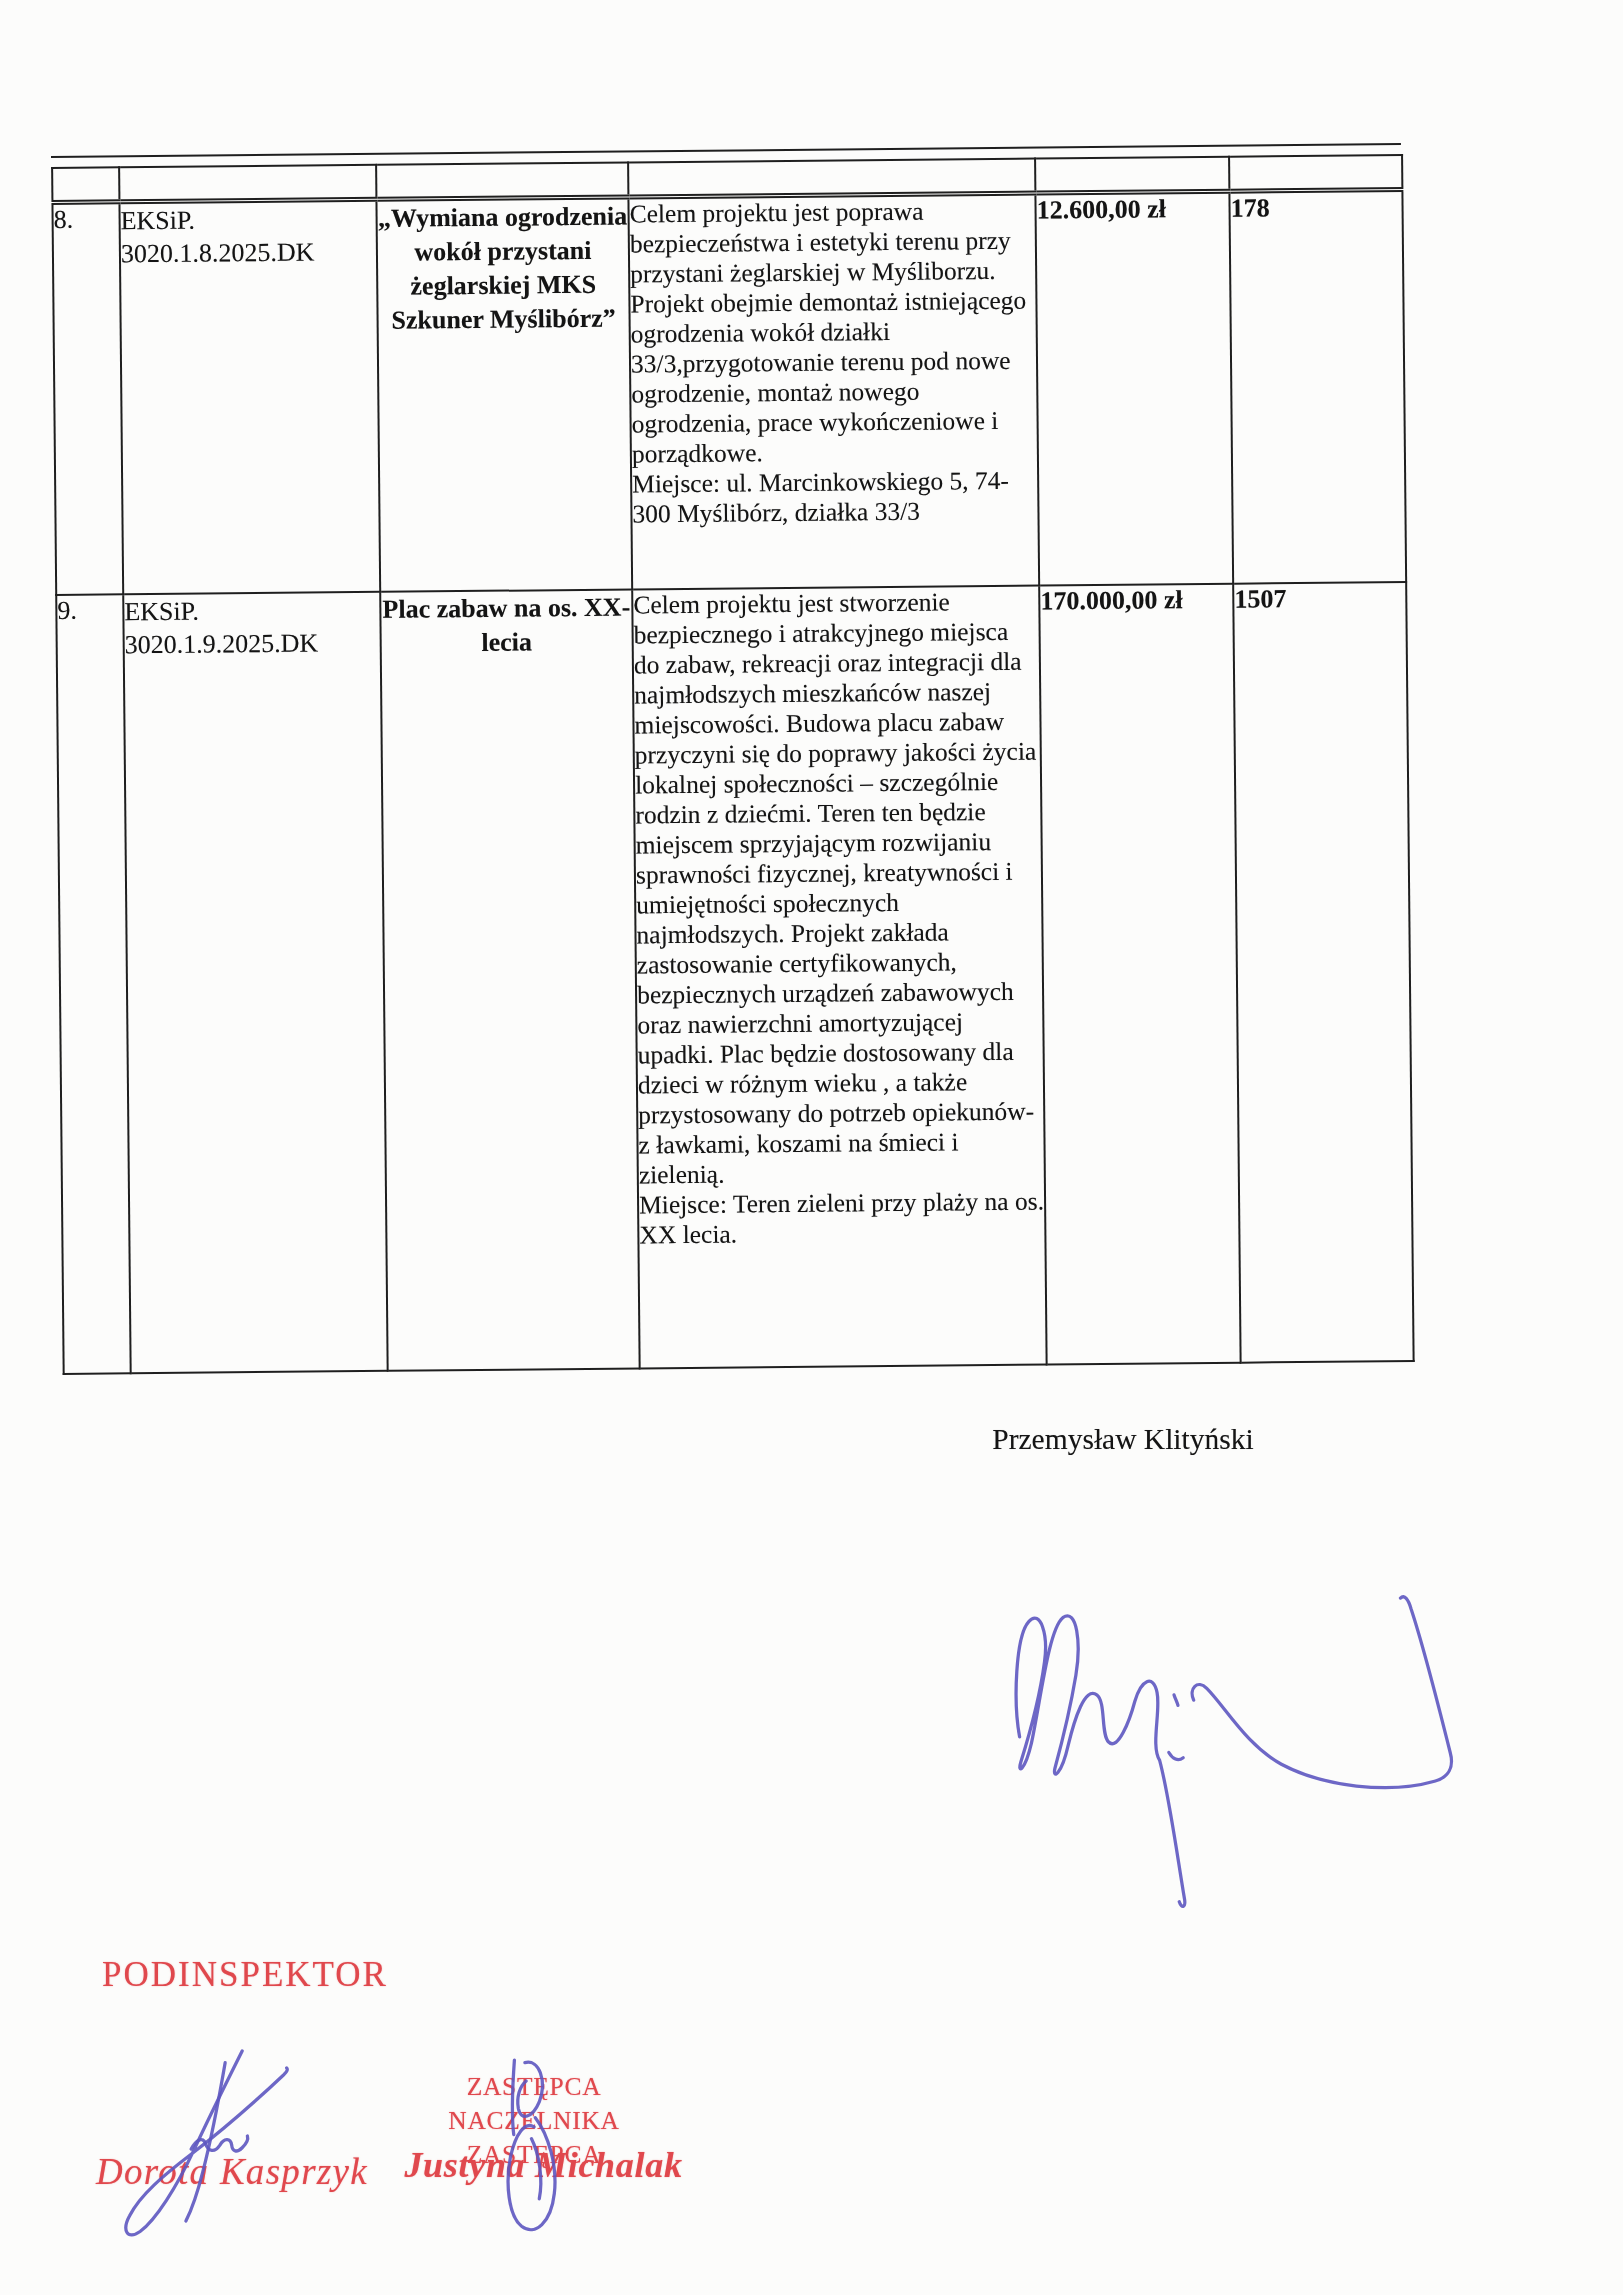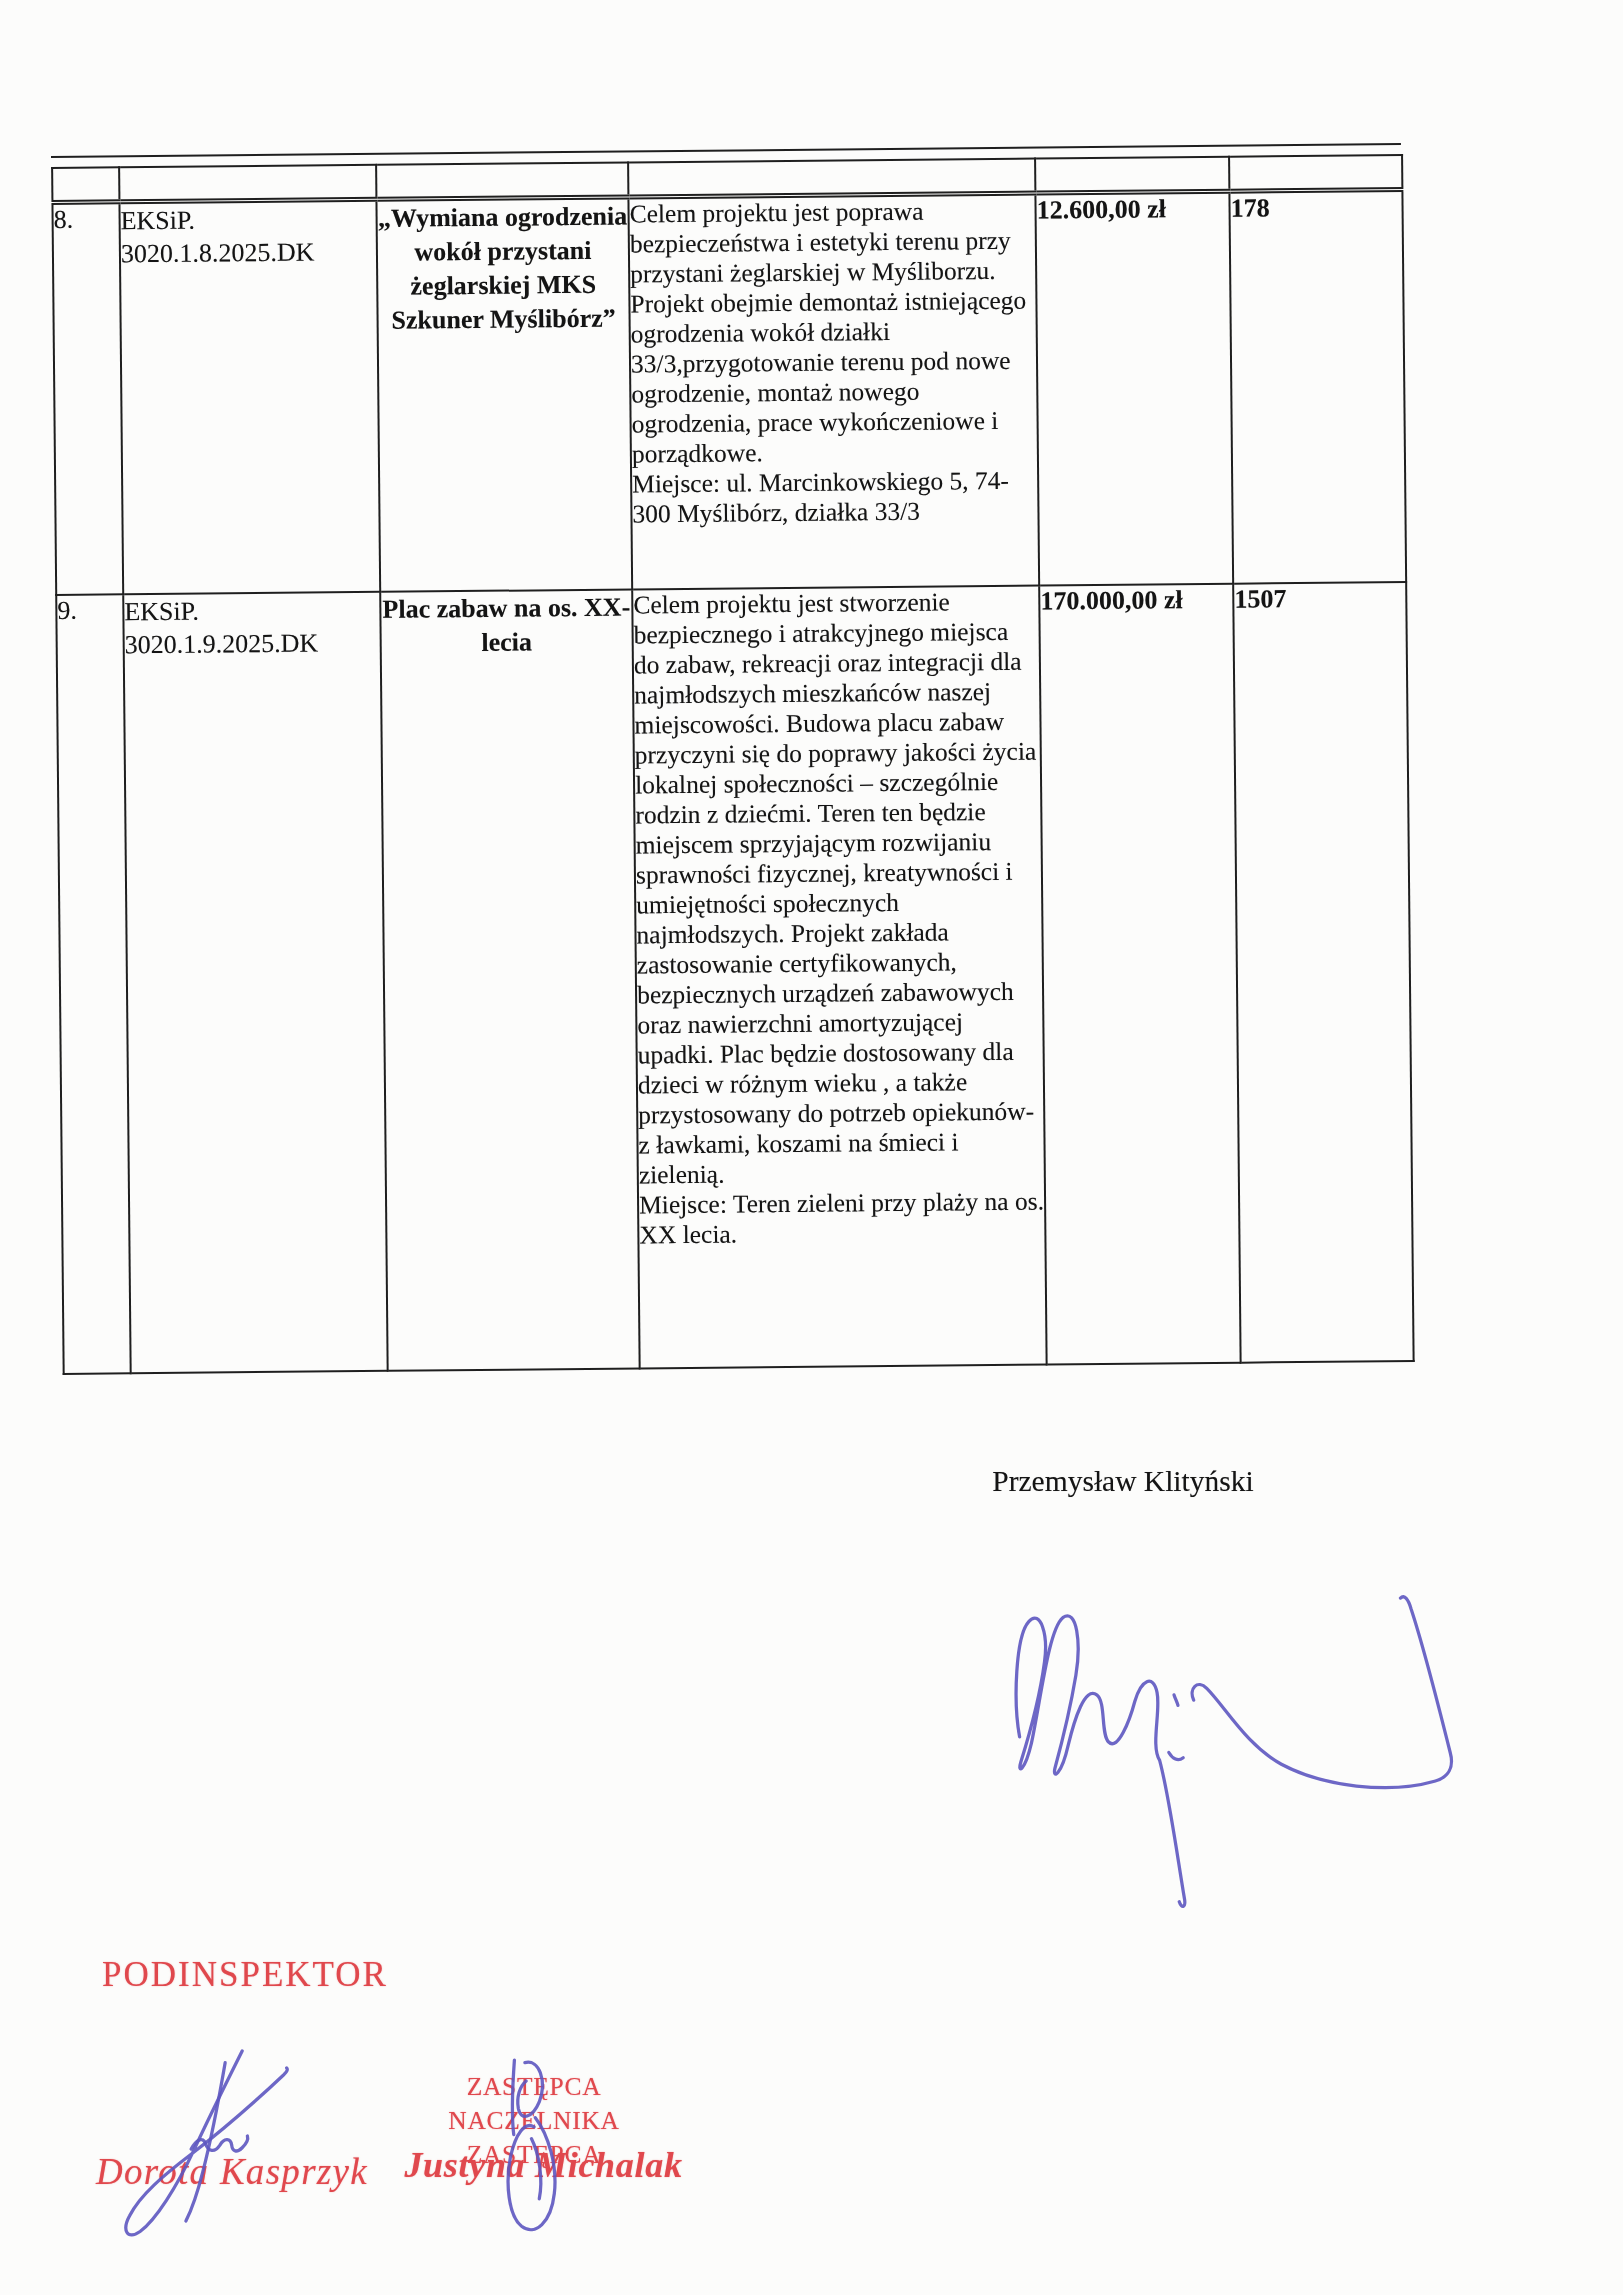--- a/index.html
+++ b/index.html
@@ -55,21 +55,21 @@
   
   .approval-block {
     position: absolute;
     left: 848px;
     top: 1419px;
     width: 550px;
     text-align: center;
     font-size: 29px;
     line-height: 41px;
   }
-  .approver-name { margin-top: 42px; font-size: 29.5px; }
+  .approver-name { font-size: 29.5px; }
 
   
   .stamp { position: absolute; color: var(--stamp-red, #e0484d); text-shadow: 0 0 1.3px rgba(224,72,77,0.55); }
   .stamp-left-title  { left: 102px; top: 1955px; font-size: 35px; letter-spacing: 2px; }
   .stamp-left-name   { left: 96px; top: 2150px; font-size: 37px; font-style: italic; letter-spacing: 1.3px; }
   .stamp-right-title { left: 380px; top: 2070px; width: 308px; text-align: center; font-size: 25.5px; line-height: 34px; letter-spacing: 0.7px; }
   .stamp-right-name  { left: 393px; top: 2144px; width: 301px; text-align: center; font-size: 36px; font-style: italic; font-weight: bold; letter-spacing: 0.7px; }
 
   
   svg.ink-overlay {

